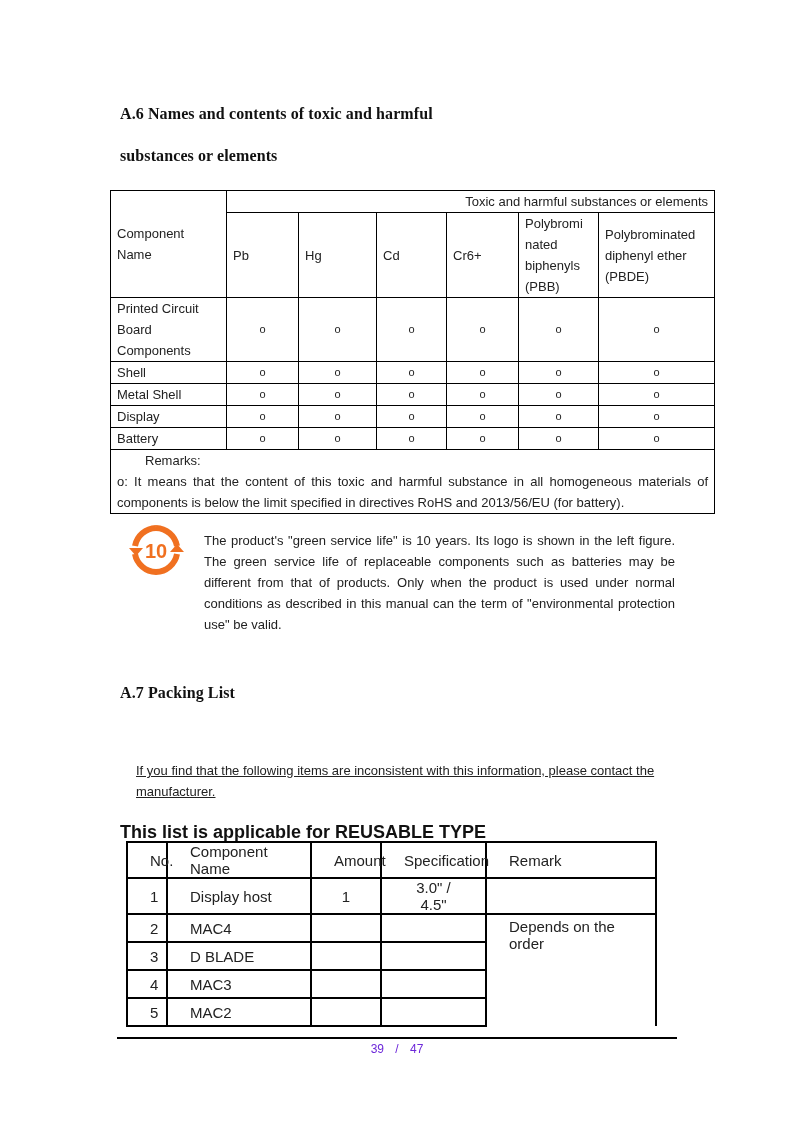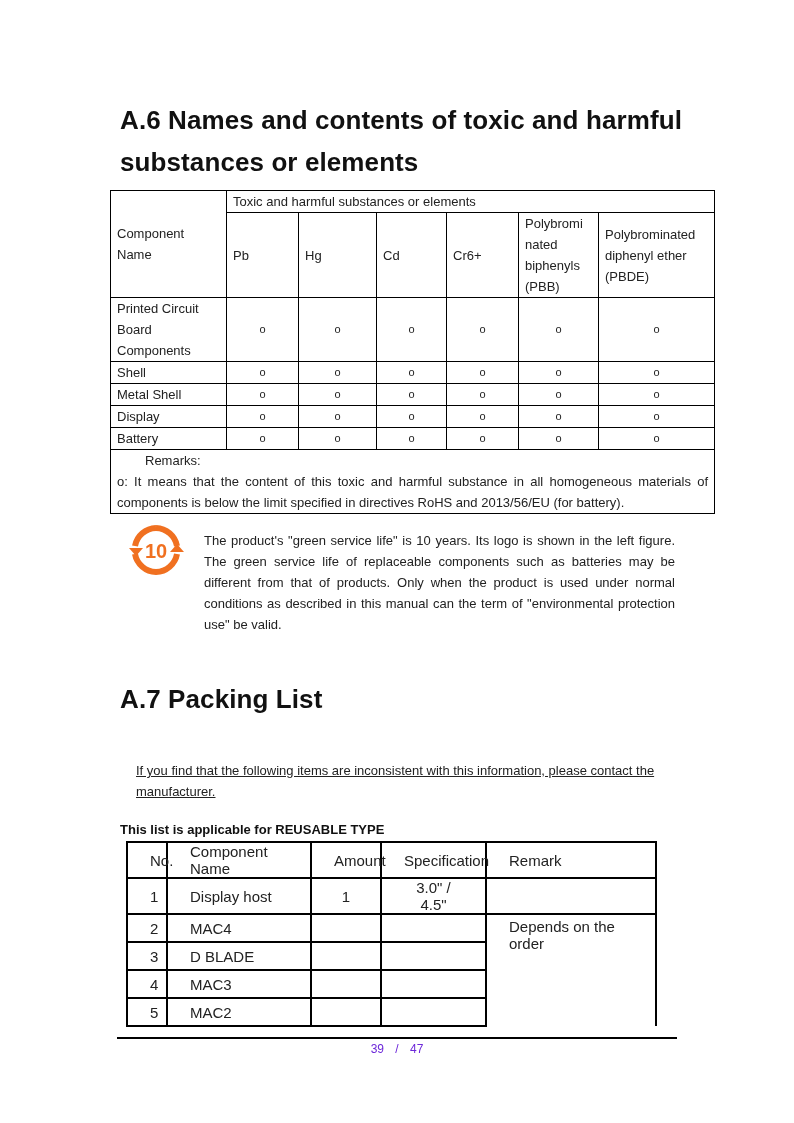--- a/index.html
+++ b/index.html
@@ -1,26 +1,26 @@
 <!DOCTYPE html>
 <html><head>
 <meta charset="utf-8">
 <style>
   html, body { margin: 0; padding: 0; background: #ffffff; }
   body { width: 794px; height: 1123px; position: relative; overflow: hidden;
          font-family: "Liberation Sans", sans-serif; color: #111; }
   .abs { position: absolute; }
-  .h1 { font-weight: bold; font-size: 26px; letter-spacing: 0.1px; }
+  .h1 { font-weight: bold; font-size: 16px; letter-spacing: 0.1px; font-family: Liberation Serif, serif; }
   .t { font-size: 13px; color: #222; }
 
   table.tox { position: absolute; left: 110px; top: 190px; width: 604px;
               border-collapse: collapse; table-layout: fixed; }
   table.tox td { border: 1.5px solid #000; font-size: 13px; color: #222;
                  padding: 0 6px; line-height: 21px; vertical-align: middle; }
-  table.tox td.c { text-align: left; }
+  table.tox td.c { text-align: right; }
   table.tox td.sym { text-align: center; font-size: 11px; }
 
   table.pack { position: absolute; left: 126px; top: 841px; width: 529px;
                border-collapse: collapse; table-layout: fixed; }
   table.pack td { border: 2px solid #000; font-size: 15px; color: #222;
                   padding: 0 22px; height: 26px; vertical-align: middle; }
   table.pack td.c { text-align: center; }
   table.pack tr.hdr td { height: 20px; }
 </style>
 </head>
@@ -114,21 +114,21 @@
     <polygon points="3,26 17,26 10,34" fill="#f07020"></polygon>
     <polygon points="44,30 58,30 51,22" fill="#f07020"></polygon>
     <text x="30" y="36" text-anchor="middle" font-family="Liberation Sans, sans-serif" font-weight="bold" font-size="20" fill="#f07020">10</text>
   </svg>
 </div>
 
 <div class="abs t" style="left:204px; top:530px; width:471px; line-height:21px; text-align:justify;">The product's "green service life" is 10 years. Its logo is shown in the left figure. The green service life of replaceable components such as batteries may be different from that of products. Only when the product is used under normal conditions as described in this manual can the term of "environmental protection use" be valid.</div>
 
 <div class="abs h1" style="left:120px; top:684px;">A.7 Packing List</div>
 <div class="abs t" style="left:136px; top:760px; width:560px; line-height:21px;text-decoration:underline;">If you find that the following items are inconsistent with this information, please contact the manufacturer.</div>
-<div class="abs" style="left:120px; top:822px; font-size:13px; font-weight:bold;">This list is applicable for REUSABLE TYPE</div>
+<div class="abs" style="left:120px; top:822px; font-size:18px; font-weight:bold;">This list is applicable for REUSABLE TYPE</div>
 
 <table class="pack">
   <colgroup>
     <col style="width:40px">
       <col style="width:144px">
       <col style="width:70px">
       <col style="width:105px">
       <col style="width:170px">
   </colgroup>
   <tbody>

